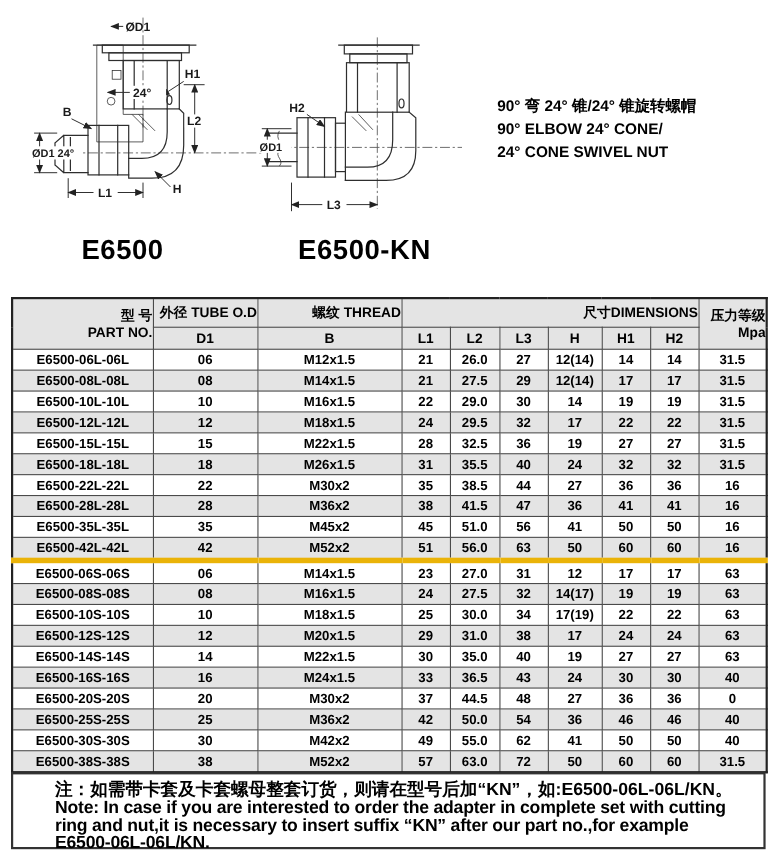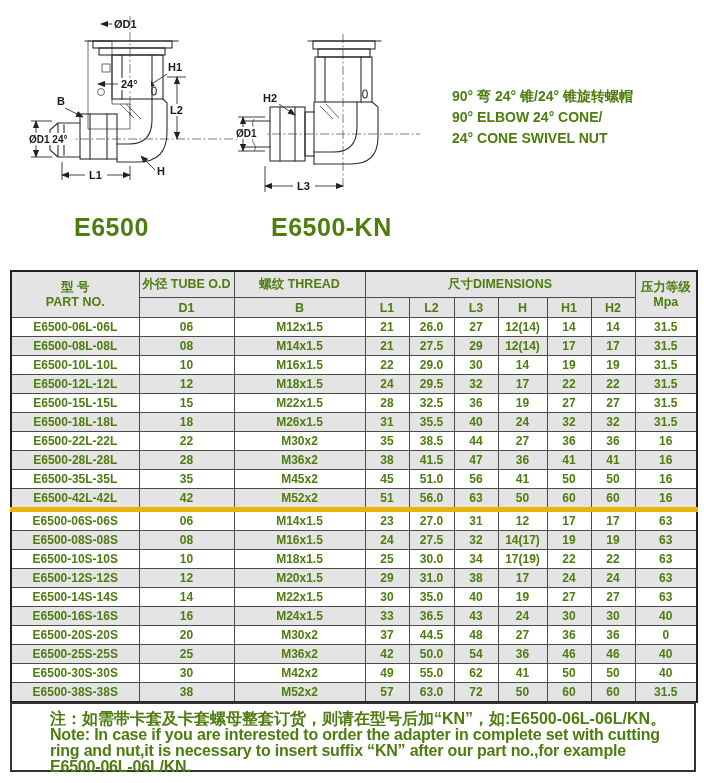--- a/index.html
+++ b/index.html
@@ -1,18 +1,18 @@
 <!DOCTYPE html>
 <html><head>
 <meta charset="utf-8">
 <style>
   html,body { margin:0; padding:0; background:#fff; }
   .page {
     position:relative; width:704px; height:783px; background:#fff;
-    font-family:"Liberation Sans", sans-serif; color:#4d7c0f; overflow:hidden;
+    font-family:"Liberation Sans", sans-serif; color:#000000; overflow:hidden;
   }
   
   .svg-drawing { position:absolute; }
   #dwg-left  { left:28px;  top:4px;  }
   #dwg-right { left:235px; top:24px; }
   svg { overflow:visible; }
   .ln   { stroke:#2e2e2e; stroke-width:1.1; fill:none; stroke-linecap:square; }
   .thin { stroke:#2e2e2e; stroke-width:0.7; fill:none; }
   .cl   { stroke:#5a5a5a; stroke-width:0.8; fill:none; stroke-dasharray:9 2.5 2 2.5; }
   .dim  { stroke:#2e2e2e; stroke-width:0.9; fill:none; }
@@ -24,21 +24,21 @@
   #cap-right { left:271px; }
   .title-block { position:absolute; left:452px; top:86px; font-size:14px; font-weight:bold; line-height:21px; white-space:nowrap; }
   
   table.spec {
     position:absolute; left:10px; top:270px; width:686px;
     border-collapse:collapse; table-layout:fixed; background:#fff;
     font-size:12px; font-weight:bold; border:2px solid #222;
   }
   .spec th, .spec td { border:1px solid #4a4a4a; text-align:center; padding:0; overflow:hidden; white-space:nowrap; }
   .spec thead th { background:#e4e4e4; font-weight:bold; font-size:12.5px; }
-  .spec thead tr.h1 th { height:25px; }
+  .spec thead tr.h1 th { height:25px;text-align:right; }
   .spec thead tr.h2 th { height:19px; }
   .spec td { height:18px; line-height:18px; }
   .spec tbody tr:nth-child(even) td { background:#e4e4e4; }
   .spec tbody tr.series-start td { border-top:5px solid #eab308; }
   .two-line div { line-height:15px; }
   .hgap { }
   
   .note-box {
     position:absolute; left:10px; top:702px; width:686px; height:70px;
     border:2px solid #333; box-sizing:border-box;

